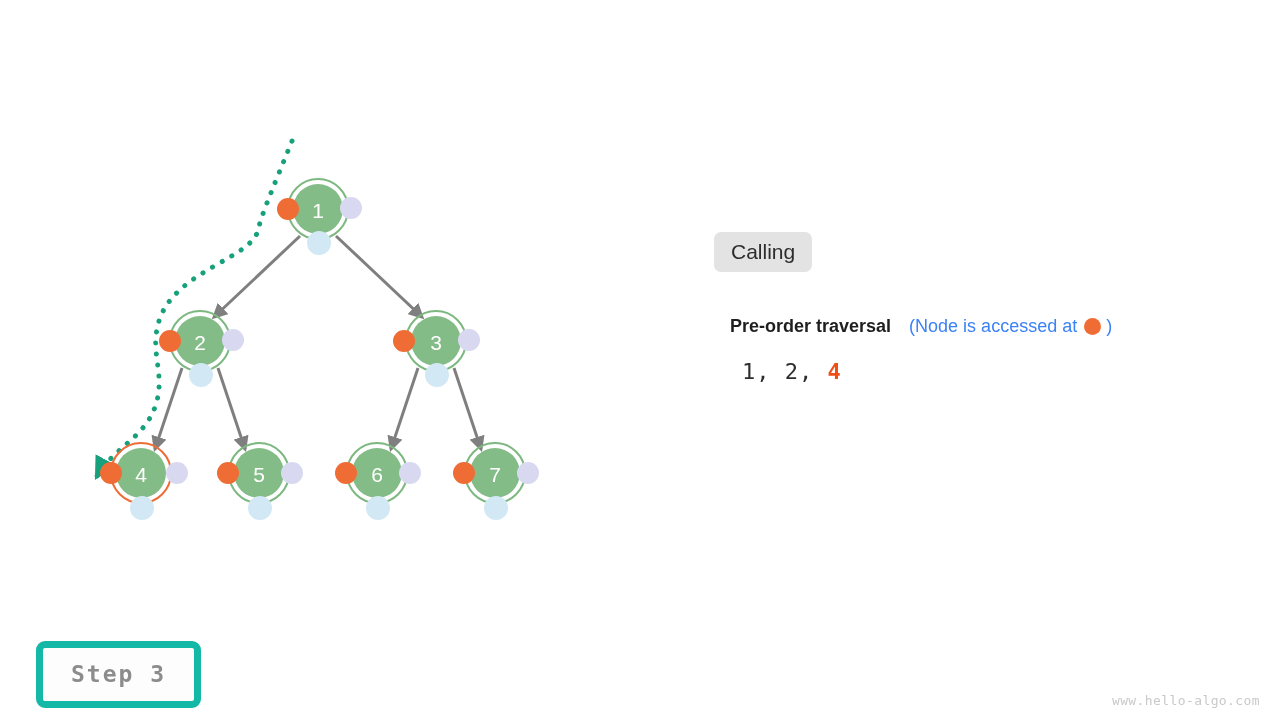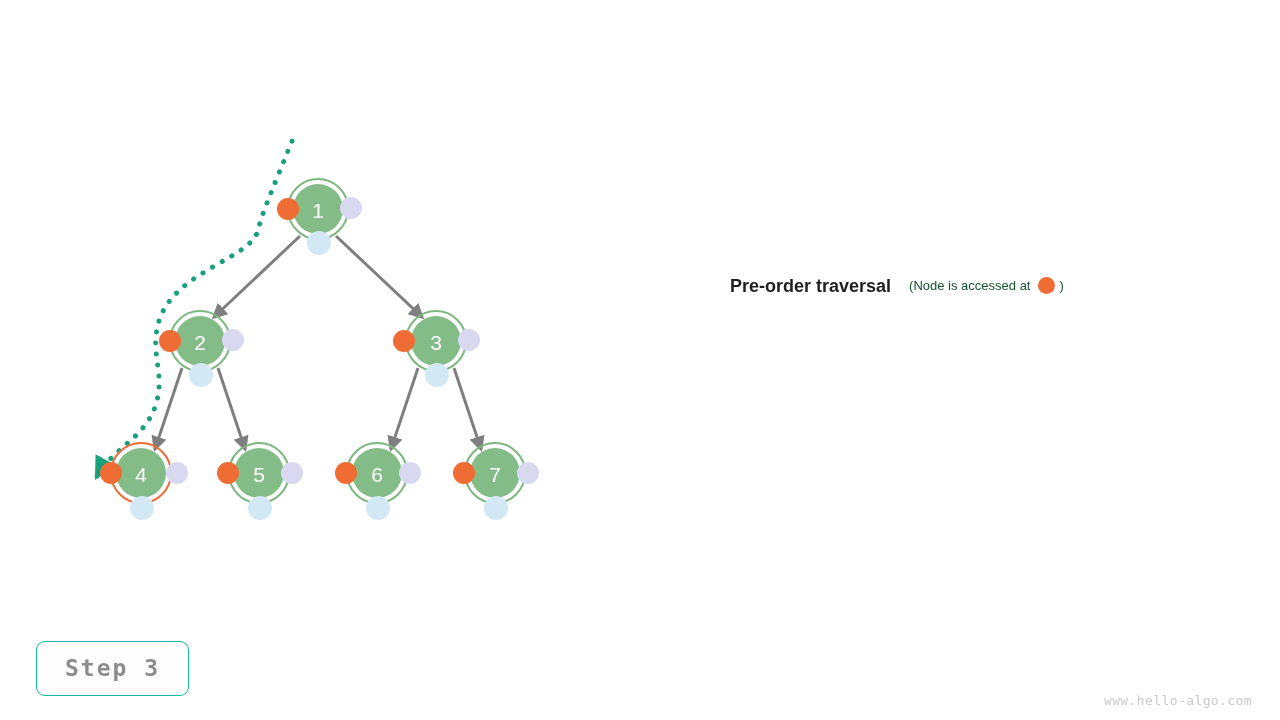--- a/index.html
+++ b/index.html
@@ -79,22 +79,22 @@
     display: flex;
     align-items: flex-start;
     line-height: 1;
   }
   .legend-title {
     font-size: 18px;
     font-weight: bold;
     color: #1f1f1f;
   }
   .legend-note {
-    font-size: 13px;
-    color: #14532d;
+    font-size: 18px;
+    color: #3b82f6;
     margin-left: 18px;
     display: flex;
     align-items: center;
   }
   .legend-dot {
     display: inline-block;
     width: 17px;
     height: 17px;
     border-radius: 50%;
     margin: 0 5px 0 7px;
@@ -110,35 +110,35 @@
   .sequence-current {
     font-weight: bold;
   }
 
   
   #step-box {
     position: absolute;
     left: 36px;
     top: 641px;
     padding: 15px 28px;
-    border: 1px solid #14b8a6;
+    border: 7px solid #14b8a6;
     border-radius: 9px;
     background: #fdfdfd;
     font-family: "DejaVu Sans Mono", "Liberation Mono", monospace;
     font-size: 23px;
     font-weight: bold;
     color: #8c8c8c;
     letter-spacing: 2px;
     line-height: 1;
   }
 
   
   #watermark {
     position: absolute;
-    right: 28px;
+    right: 20px;
     bottom: 12px;
     font-family: "DejaVu Sans Mono", "Liberation Mono", monospace;
     font-size: 13px;
     color: #c9c9c9;
     letter-spacing: 0.4px;
   }
 </style>
 </head>
 <body>
 
@@ -231,28 +231,32 @@
       <circle cx="528" cy="473" r="11" fill="#d8d9f0"></circle>
       <circle cx="496" cy="508" r="12" fill="#d2e8f5"></circle>
       <text class="node-label" x="495" y="474">7</text>
     </g>
 
   </g>
 </svg>
 
 <div id="info-panel">
 
+  <span class="state-badge" style="background: rgb(227, 227, 227);">Calling</span>
 
 
   <div class="legend-row">
     <span class="legend-title">Pre-order traversal</span>
     <span class="legend-note">
       <span>(Node is accessed at</span>
       <span class="legend-dot" style="background: rgb(239, 108, 53);"></span>
       <span>)</span>
     </span>
   </div>
 
+  <div class="sequence-row">
+    <span>1,  2,  </span><span class="sequence-current" style="color: rgb(239, 79, 23);">4</span>
+  </div>
 </div>
 
 <div id="step-box">Step 3</div>
 
 <div id="watermark">www.hello-algo.com</div>
 
 </body></html>

